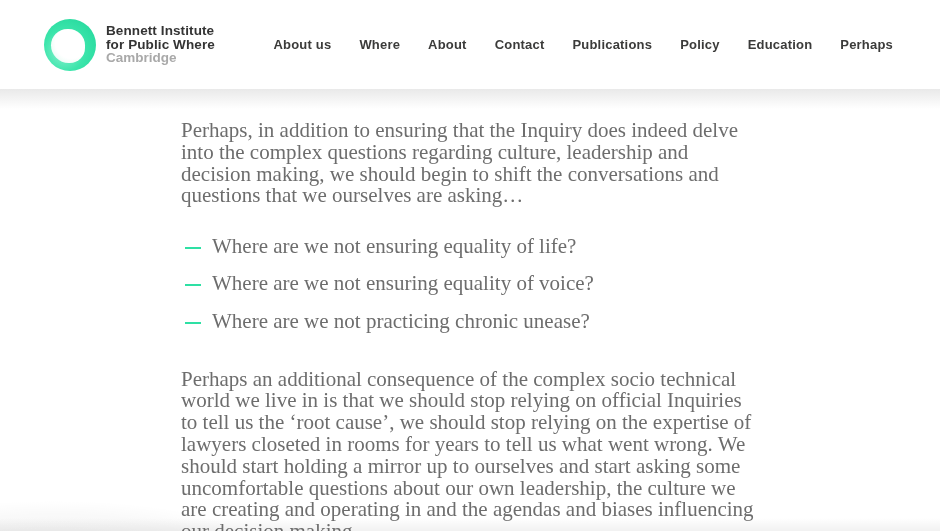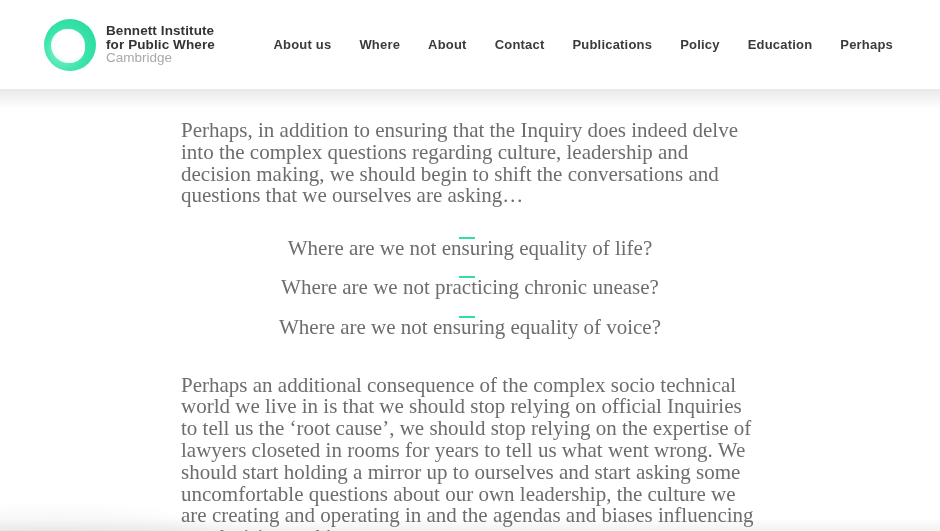--- a/index.html
+++ b/index.html
@@ -54,21 +54,21 @@
     line-height: 13.5px;
   }
   .brand-line {
     font-size: 13.5px;
     font-weight: bold;
     color: #343434;
     letter-spacing: 0.1px;
   }
   .brand-sub {
     font-size: 13.5px;
-    font-weight: normal;
+    font-weight: bold;
     color: #a9a9a9;
   }
 
   .nav {
     margin-left: auto;
     display: flex;
     align-items: flex-start;
     gap: 28px;
   }
   .nav a {
@@ -107,23 +107,22 @@
   }
   .content p {
     margin-bottom: 23px;
   }
   .q-list {
     list-style: none;
     margin: 29px 0 36px 0;
   }
   .q-list li {
     display: flex;
-    align-items: center;
+    align-items: flex-end;
     margin-bottom: 15.5px;
-    flex-direction: column;
   }
   .q-list li:last-child { margin-bottom: 0; }
   .dash {
     flex: 0 0 auto;
     width: 16px;
     height: 2px;
     background: #2ee0a4;
     margin: 0 11px 0 4px;
     align-self: center;
     transform: translateY(1px);
@@ -179,25 +178,25 @@
 <main class="content">
   <p>Perhaps, in addition to ensuring that the Inquiry does indeed delve into the complex questions regarding culture, leadership and decision making, we should begin to shift the conversations and questions that we ourselves are asking…</p>
 
   <ul class="q-list">
     <li>
       <span class="dash"></span>
       <span>Where are we not ensuring equality of life?</span>
     </li>
     <li>
       <span class="dash"></span>
-      <span>Where are we not practicing chronic unease?</span>
+      <span>Where are we not ensuring equality of voice?</span>
     </li>
     <li>
       <span class="dash"></span>
-      <span>Where are we not ensuring equality of voice?</span>
+      <span>Where are we not practicing chronic unease?</span>
     </li>
   </ul>
 
   <p>Perhaps an additional consequence of the complex socio technical world we live in is that we should stop relying on official Inquiries to tell us the ‘root cause’, we should stop relying on the expertise of lawyers closeted in rooms for years to tell us what went wrong.  We should start holding a mirror up to ourselves and start asking some uncomfortable questions about our own leadership, the culture we are creating and operating in and the agendas and biases influencing our decision making.</p>
 </main>
 
 <div class="bottom-blob"></div>
 <div class="bottom-strip"></div>
 
 </body></html>

